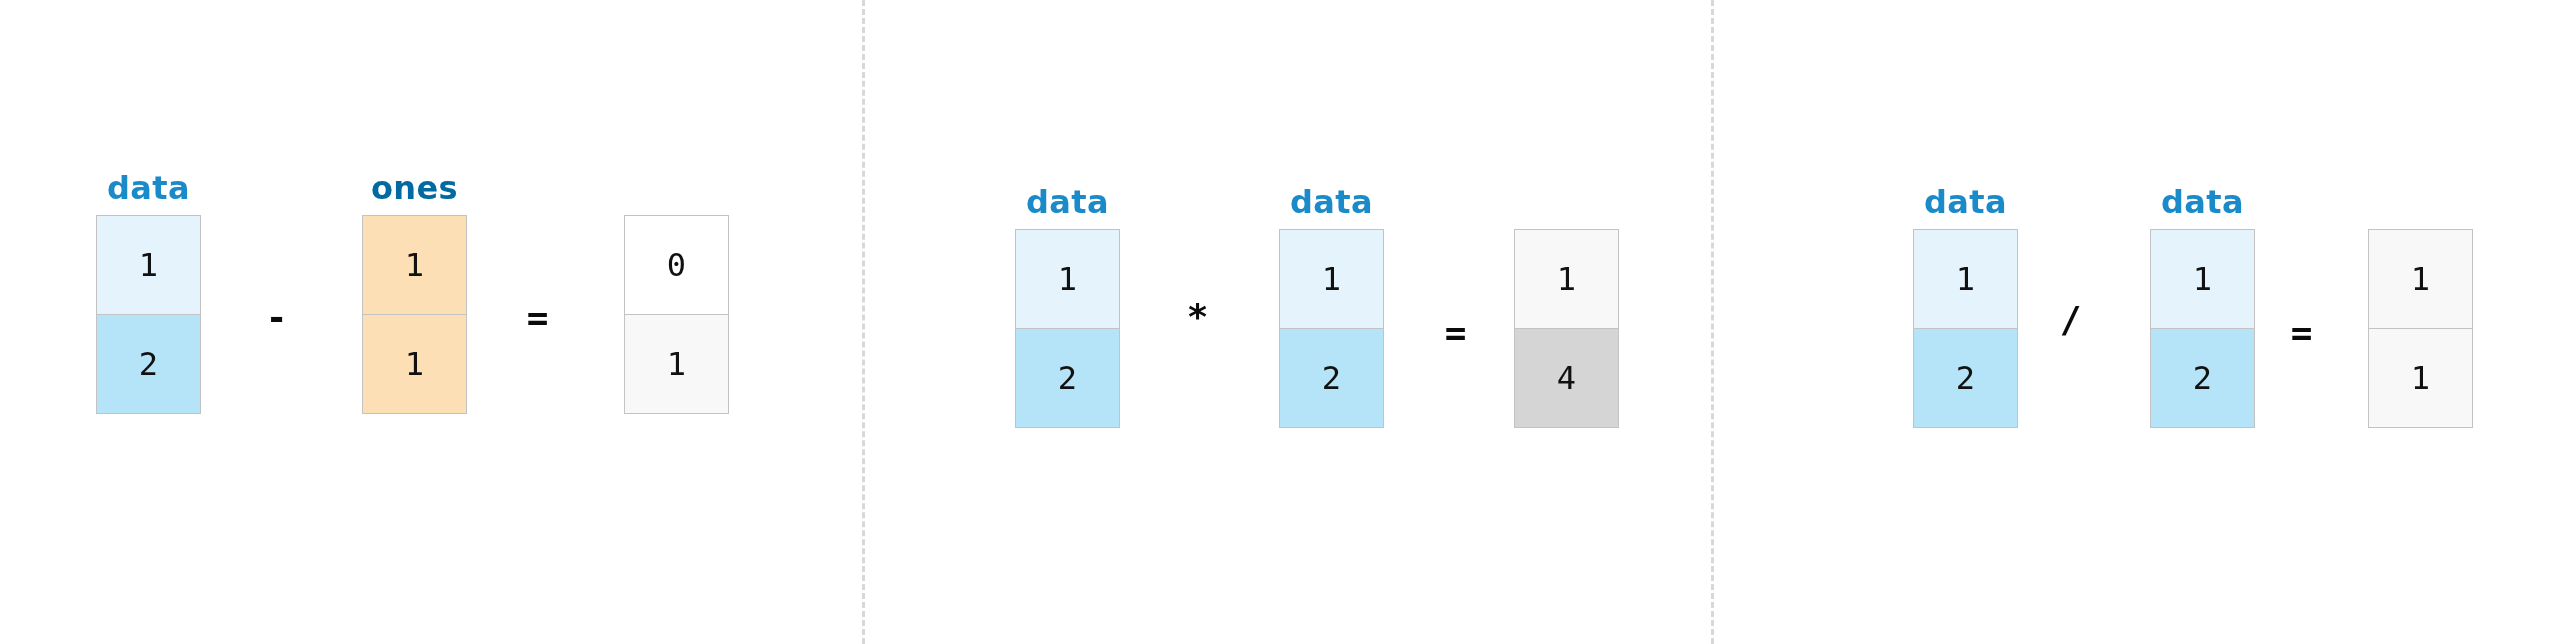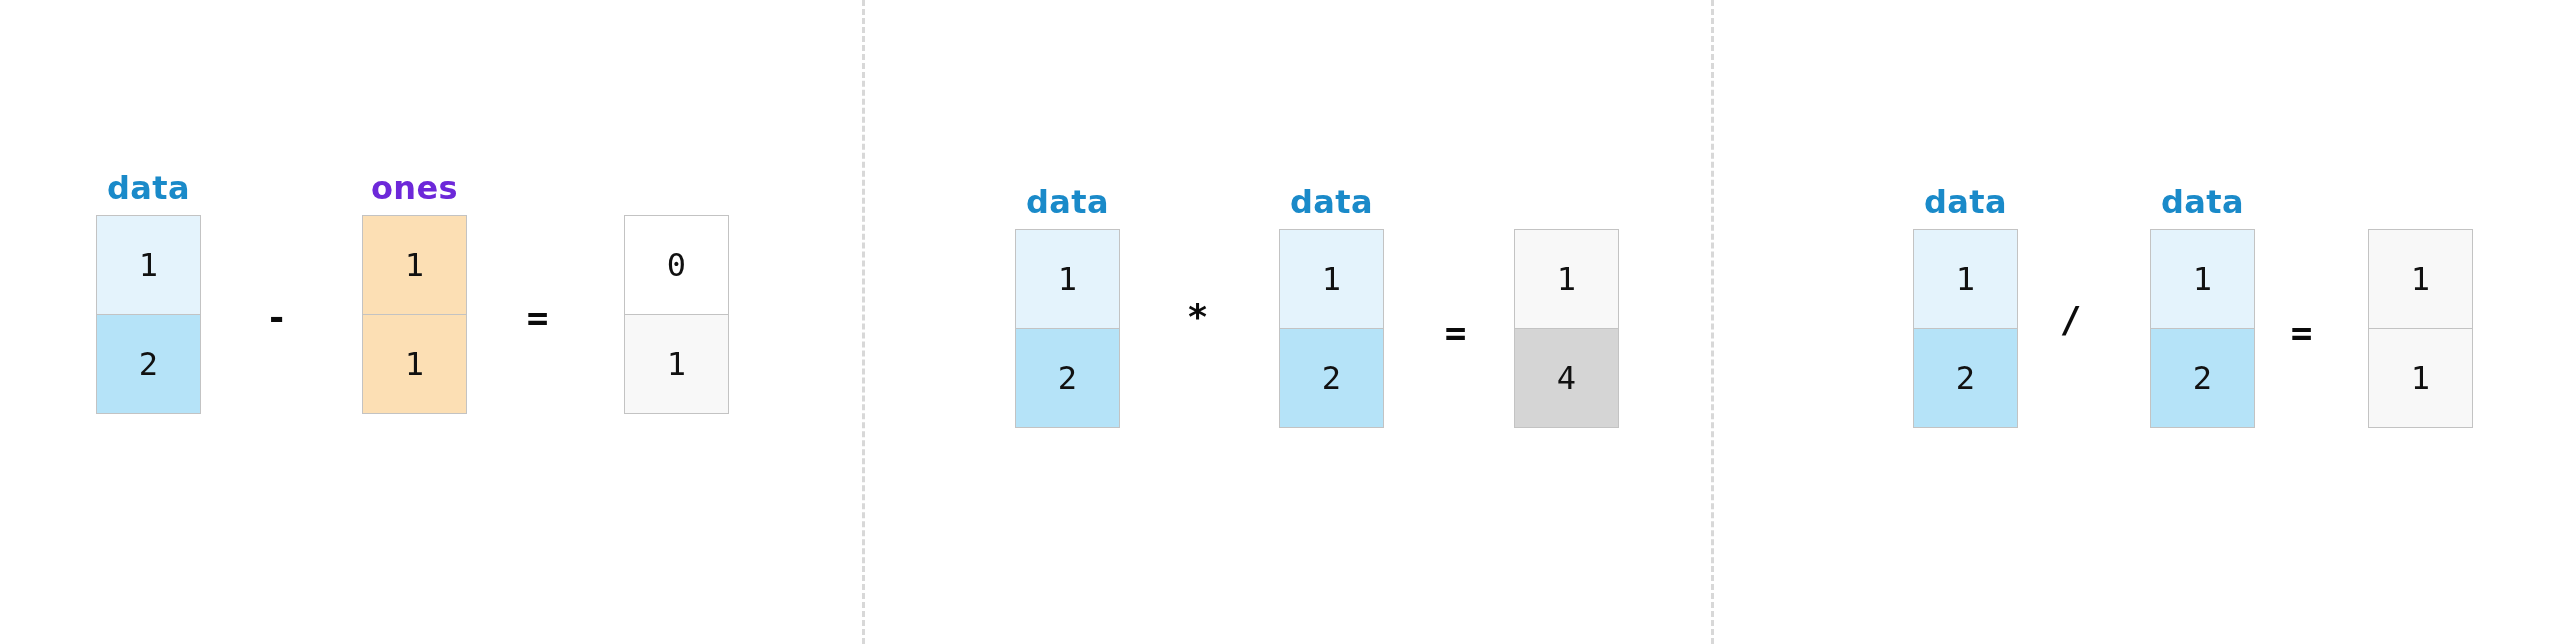--- a/index.html
+++ b/index.html
@@ -51,21 +51,21 @@
     text-align: center;
     font-family: "DejaVu Sans", sans-serif;
     font-weight: bold;
     font-size: 32px;
     letter-spacing: 0.4px;
     line-height: 1;
     padding-bottom: 11px;
     white-space: nowrap;
   }
   .array-label.lbl-data  { color: #1a8ac9; }
-  .array-label.lbl-ones  { color: #6d28d9; }
+  .array-label.lbl-ones  { color: #0369a1; }
 
   .array-box {
     position: absolute;
     left: 0;
     top: 0;
     box-sizing: border-box;
     border: 0.8px solid #c3c3c3;
     display: flex;
     flex-direction: column;
   }

